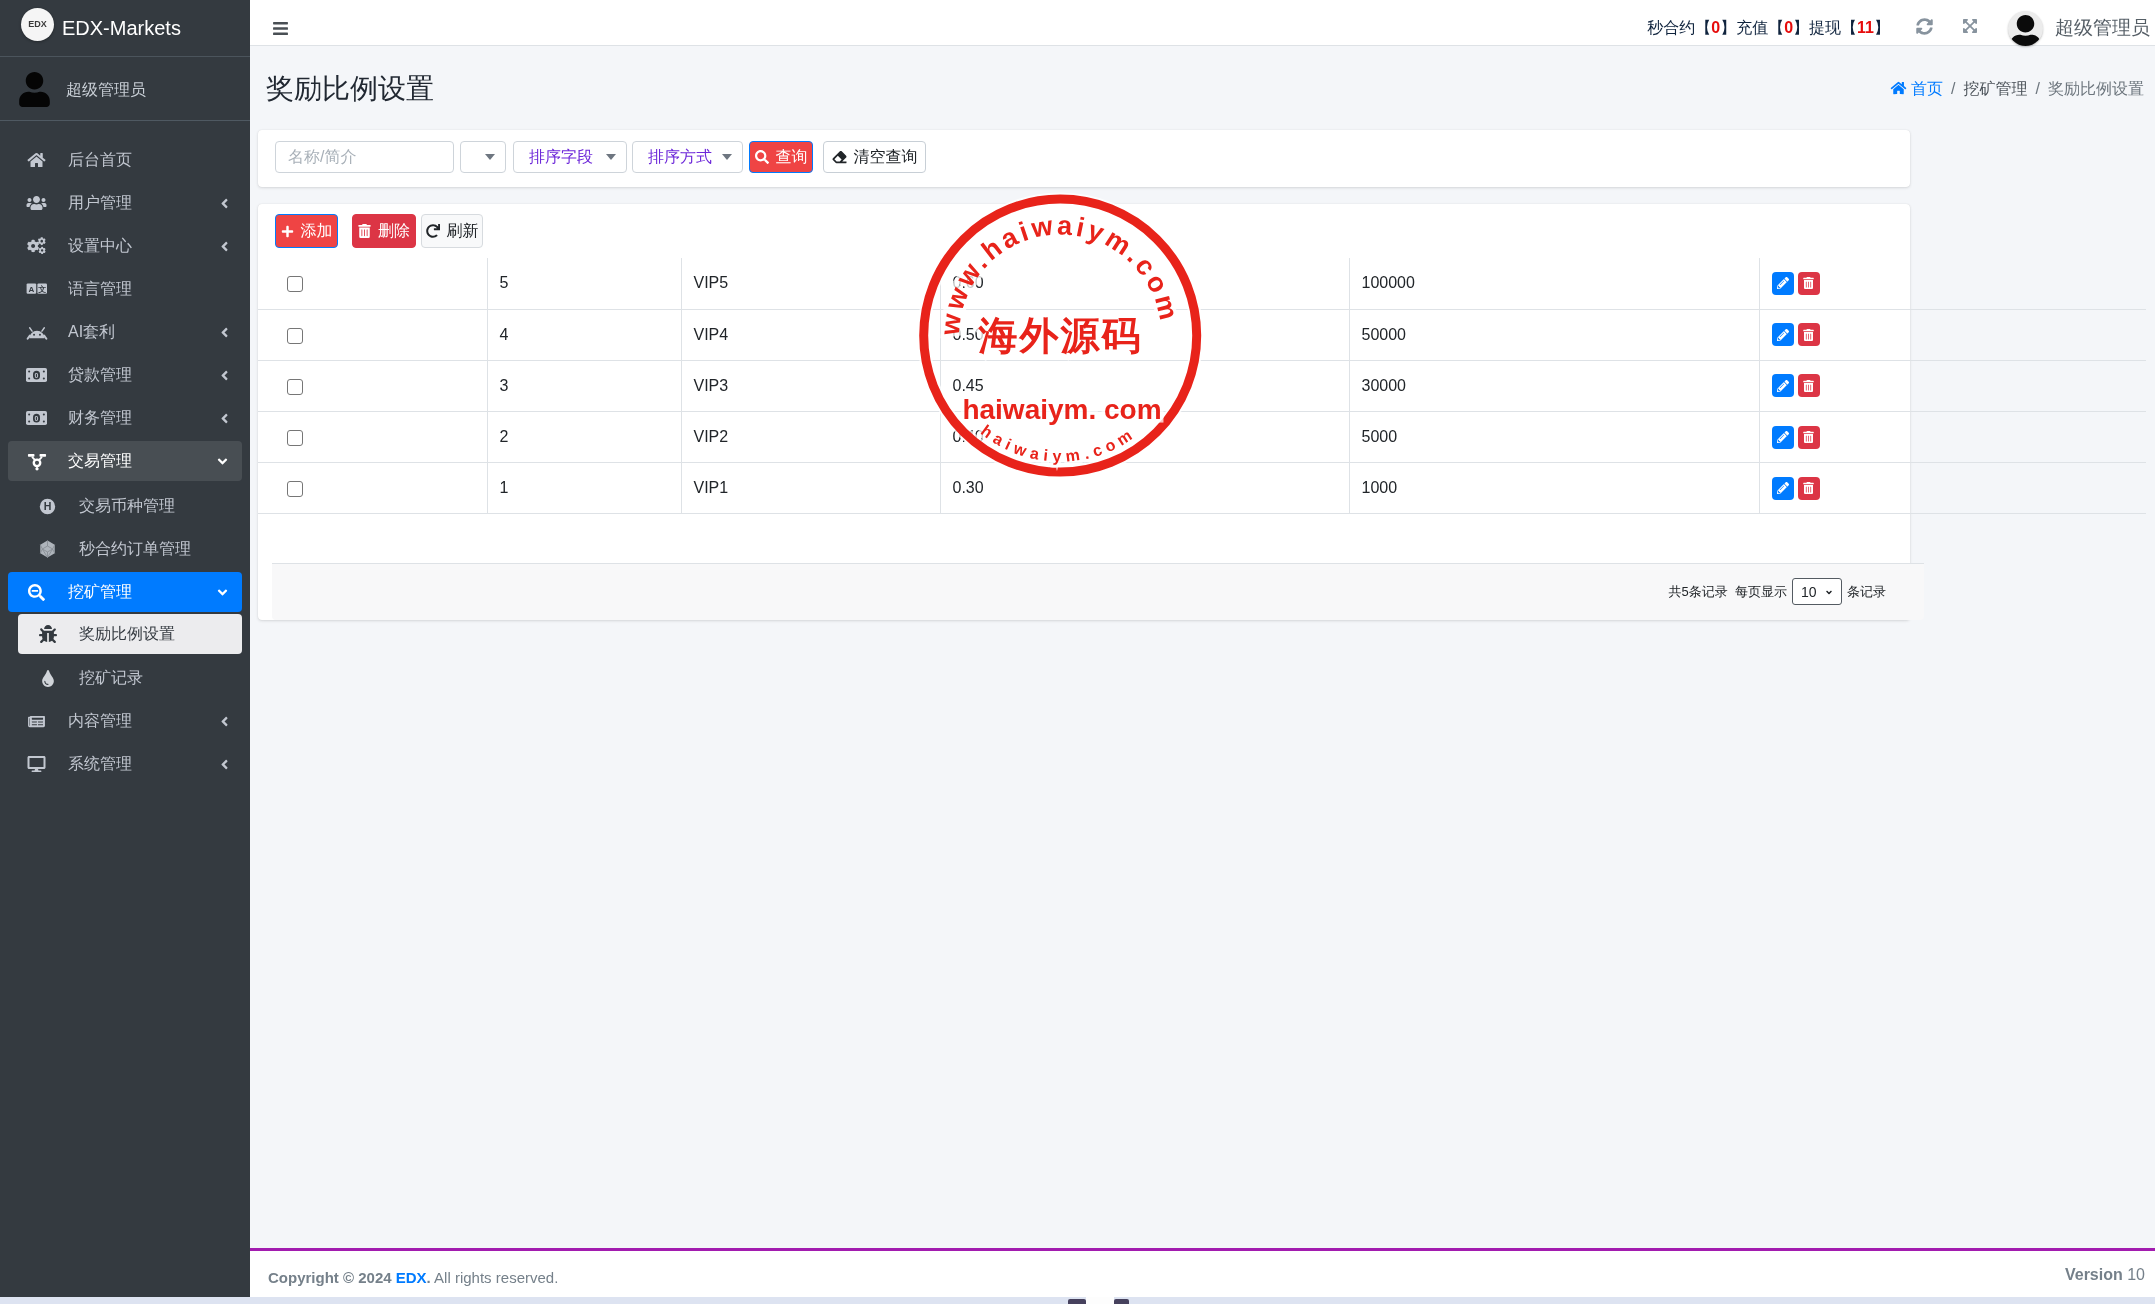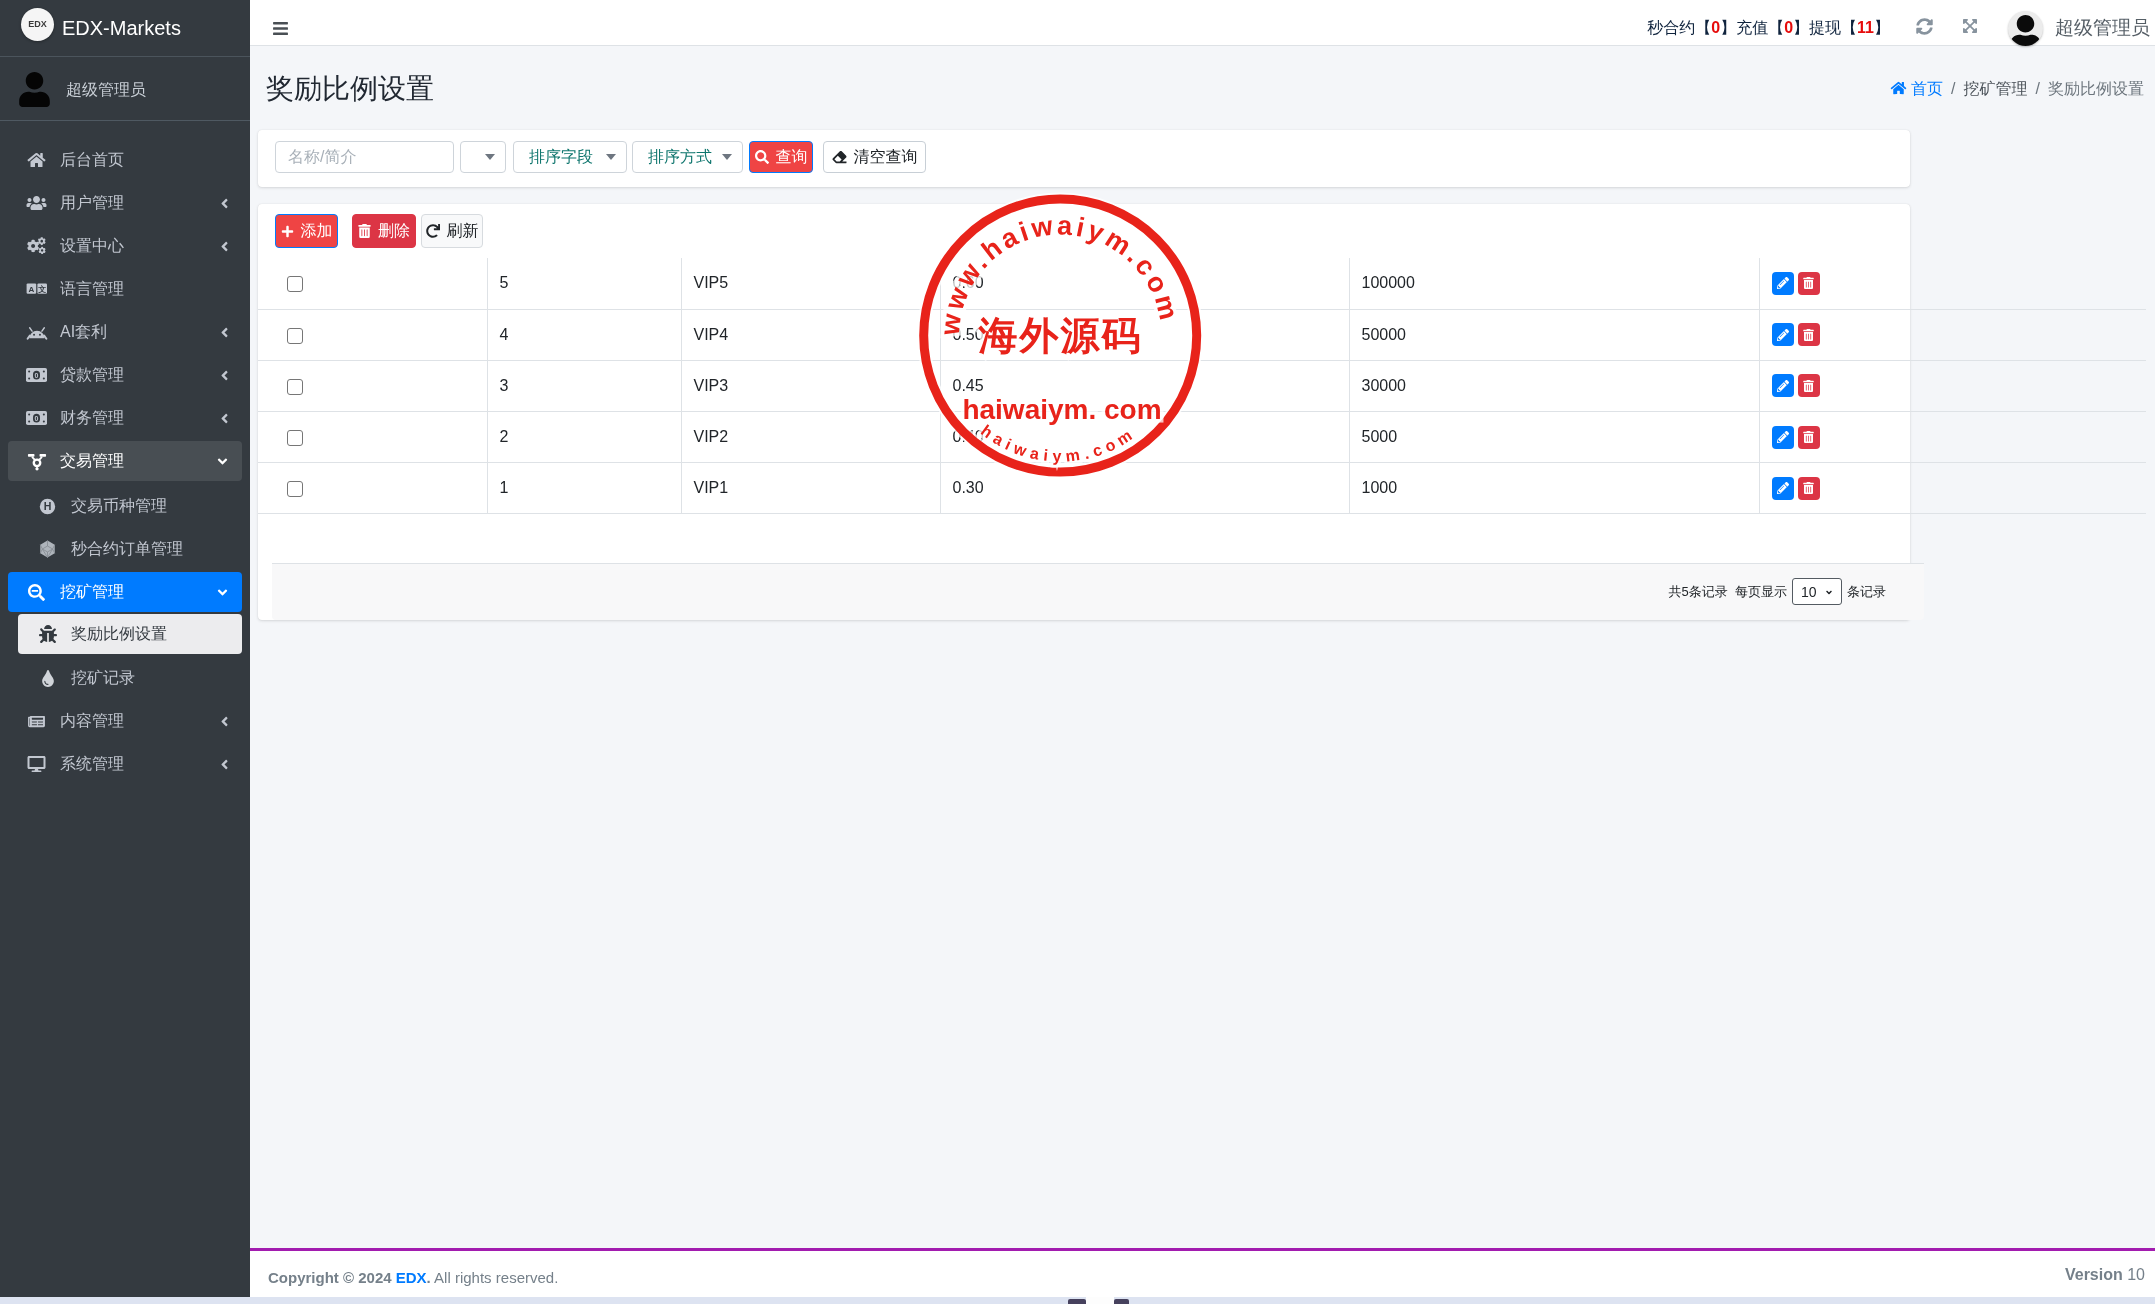--- a/index.html
+++ b/index.html
@@ -10,21 +10,21 @@
 .sidebar{position:absolute;left:0;top:0;width:250px;height:1297px;background:#343a40;z-index:5}
 .brand{height:57px;display:flex;align-items:center;padding-left:21px;border-bottom:1px solid #4b545c}
 .brand .logo{width:33px;height:33px;margin-top:-8px;border-radius:50%;background:#f5f5f5;display:flex;align-items:center;justify-content:center;font-size:9px;font-weight:bold;color:#3b3b3b;letter-spacing:0;box-shadow:0 1px 3px rgba(0,0,0,.3)}
 .brand .btxt{color:#fff;font-size:20px;font-weight:300;margin-left:8px}
 .upanel{position:relative;height:64px;border-bottom:1px solid #4f5962}
 .upanel .uimg{position:absolute;left:17px;top:15px;width:35px;height:35px}
 .upanel .uname{position:absolute;left:66px;top:23px;color:#c9cfd6;font-size:16px}
 .nav{position:absolute;left:0;top:0;width:100%}
 .nit{position:absolute;left:8px;width:234px;height:40px;border-radius:4px;color:#c2c7d0;font-size:16px;display:flex;align-items:center}
 .nit .ic{width:25px;margin-left:16px;display:flex;justify-content:center;align-items:center}
-.nit .tx{margin-left:11px;white-space:nowrap}
+.nit .tx{margin-left:19px;white-space:nowrap}
 .nit.sub .ic{margin-left:27px}
 .nit .arr{position:absolute;right:13px;top:13px}
 .nit.open{background:rgba(255,255,255,.1);color:#fff}
 .nit.actv{background:#007bff;color:#fff}
 .nit.subactv{background:#ececee;color:#343a40;left:18px;width:224px}
 .nit.subactv .ic{margin-left:17px}
 
 .topbar{position:absolute;left:250px;top:0;width:1905px;height:46px;background:#fff;border-bottom:1px solid #dee2e6;z-index:4}
 .burger{position:absolute;left:22px;top:20px}
 .tright{position:absolute;top:0;right:0;height:56px;display:flex;align-items:center}
@@ -39,21 +39,21 @@
 .bcrumb a{color:#007bff;text-decoration:none}
 .bcrumb .b1{color:#495057}
 .bcrumb .sep{color:#6c757d;padding:0 8px}
 
 .card{position:absolute;left:258px;width:1652px;background:#fff;border-radius:4px;box-shadow:0 0 1px rgba(0,0,0,.12),0 1px 3px rgba(0,0,0,.12)}
 .fcard{top:130px;height:57px}
 .tcard{top:204px;height:416px}
 .fi{position:absolute;top:11px;height:32px;font-size:16px}
 .inp{border:1px solid #ced4da;border-radius:4px;background:#fff;color:#495057;padding-left:12px;display:flex;align-items:center}
 .inp .ph{color:#a8b0b8}
-.sel{border:1px solid #ced4da;border-radius:4px;background:#fff;color:#0f766e;display:flex;align-items:center}
+.sel{border:1px solid #ced4da;border-radius:4px;background:#fff;color:#6d28d9;display:flex;align-items:center}
 .sel .st{margin-left:15px}
 .sel .caret{margin-left:auto;margin-right:10px;width:0;height:0;border-left:5px solid transparent;border-right:5px solid transparent;border-top:6px solid #6e7680}
 .btn{border-radius:4px;display:flex;align-items:center;justify-content:center;font-size:16px;border:1px solid transparent}
 .btn-blue{background:#ef4444;color:#fff;border-color:#007bff}
 .btn-red{background:#dc3545;color:#fff;border-color:#dc3545}
 .btn-lite{background:#f8f9fa;color:#212529;border-color:#d7dbdf}
 .btn-white{background:#fff;color:#212529;border-color:#c8cfd6}
 .btn svg{margin-right:7px}
 
 .ttb{position:absolute;top:10px;left:17px;display:flex}

